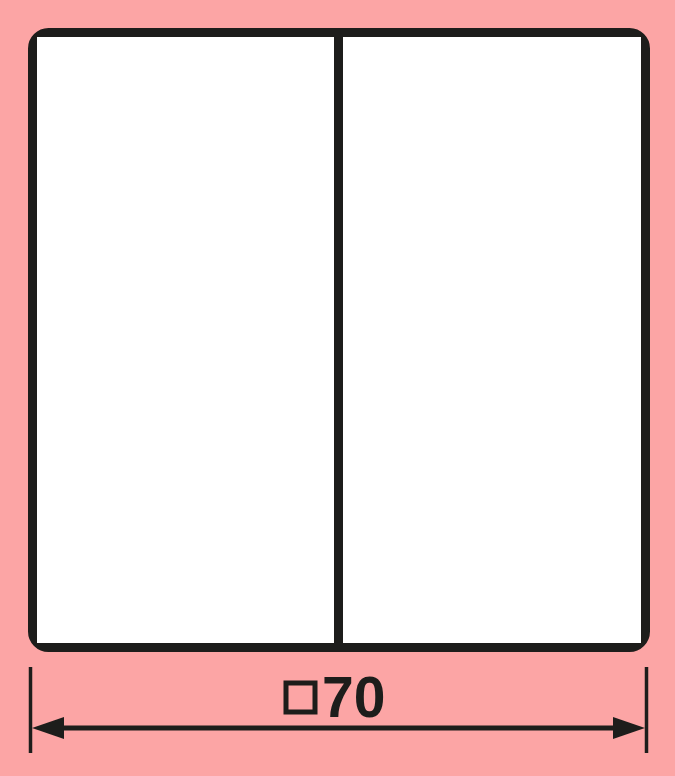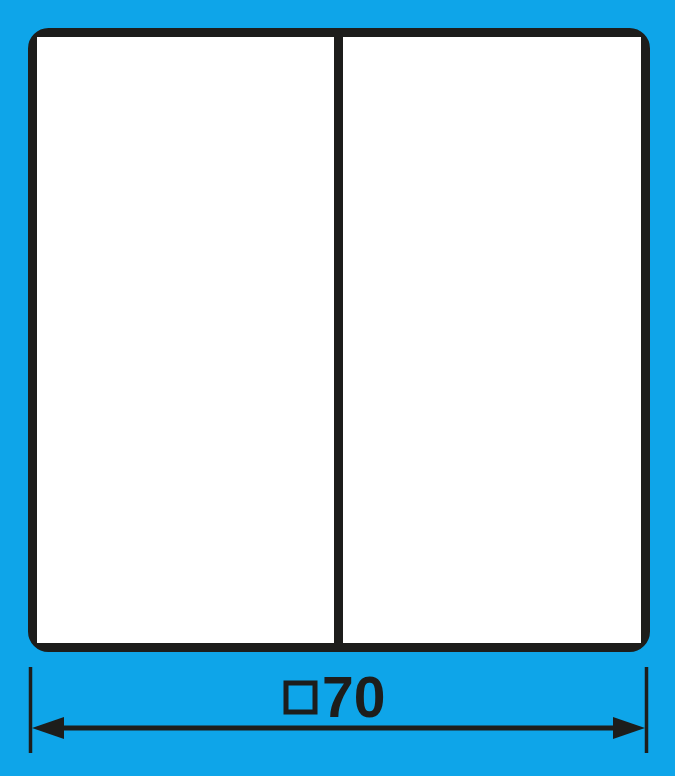--- a/index.html
+++ b/index.html
@@ -4,21 +4,21 @@
 <style>
   html, body {
     margin: 0;
     padding: 0;
     background: #ffffff;
   }
   .canvas {
     position: relative;
     width: 675px;
     height: 776px;
-    background: #0ea5e9;
+    background: #fca5a5;
     overflow: hidden;
   }
   svg {
     display: block;
     width: 675px;
     height: 776px;
   }
   .dim-value {
     font-family: "Liberation Sans", "DejaVu Sans", sans-serif;
     font-weight: bold;

